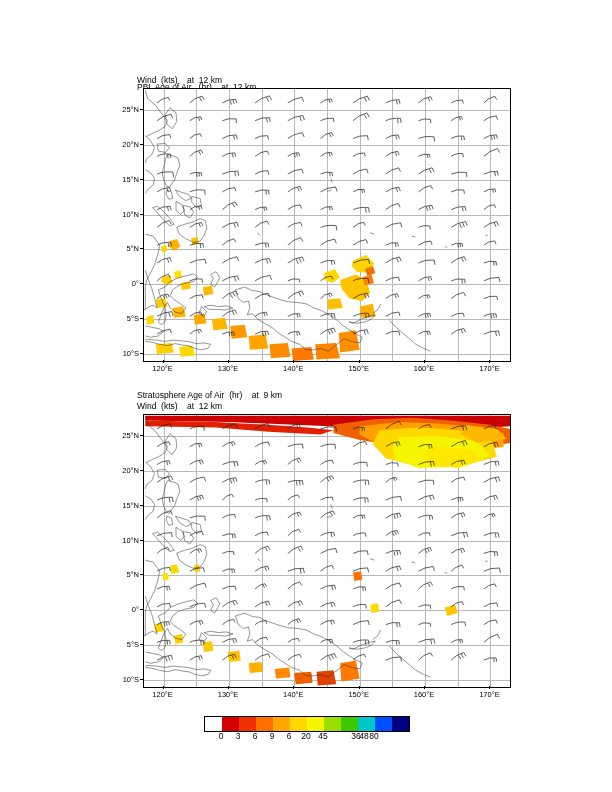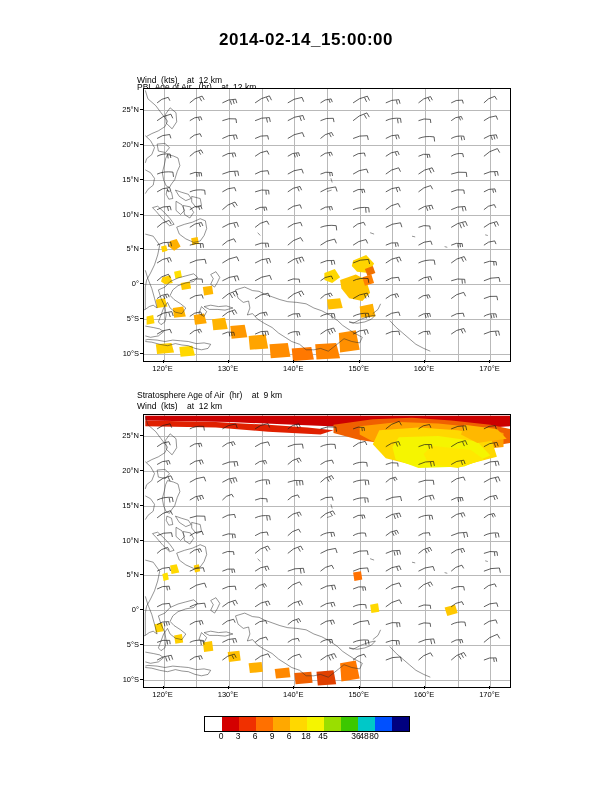--- a/index.html
+++ b/index.html
@@ -29,21 +29,20 @@
   #colorbar{position:absolute;left:204px;top:716px;width:204px;height:14px;border:1px solid #000;display:flex;}
   #colorbar div{flex:1 1 auto;height:100%;}
   #cbar-labels{position:absolute;left:204px;top:731px;width:204px;height:12px;}
   #cbar-labels span{position:absolute;font-size:8.5px;transform:translateX(-50%);}
 </style>
 </head>
 <body>
 
 <div class="page">
 
-  <div id="main-title">2014-02-14_15:00:00</div>
 
   <div class="panel">
     <div class="panel-labels" style="left:137px;top:82px;">PBL Age of Air   (hr)    at  12 km</div>
     <div class="panel-labels" style="left:137px;top:75px;">Wind  (kts)    at  12 km</div>
 
     <div class="plot" id="plot1" style="left: 143px; top: 88px; width: 366px; height: 272px;">
         <div class="grid-line v" style="left:19.6px"></div>
         <div class="grid-line v" style="left:52.3px"></div>
         <div class="grid-line v" style="left:85.0px"></div>
         <div class="grid-line v" style="left:117.6px"></div>
@@ -1103,20 +1102,20 @@
       <div style="background:#00c8c8"></div>
       <div style="background:#0050ff"></div>
       <div style="background:#000080"></div>
     </div>
   <div id="cbar-labels">
       <span style="left:17.0px">0</span>
       <span style="left:34.0px">3</span>
       <span style="left:51.0px">6</span>
       <span style="left:68.0px">9</span>
       <span style="left:85.0px">6</span>
-      <span style="left:102.0px">18</span>
+      <span style="left:102.0px">20</span>
       <span style="left:119.0px">45</span>
       <span style="left:152px">36</span>
       <span style="left:160px">48</span>
       <span style="left:170.0px">80</span>
     </div>
 
 </div>
 
 </body></html>

